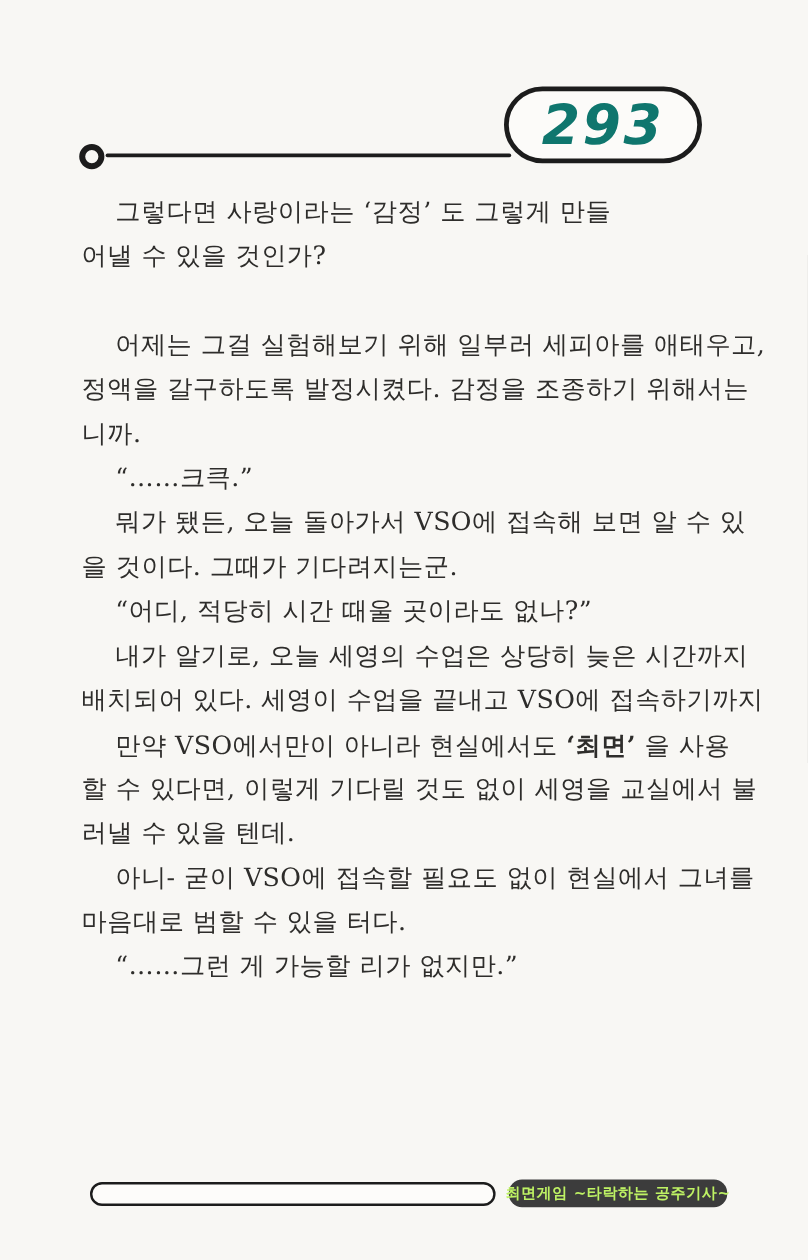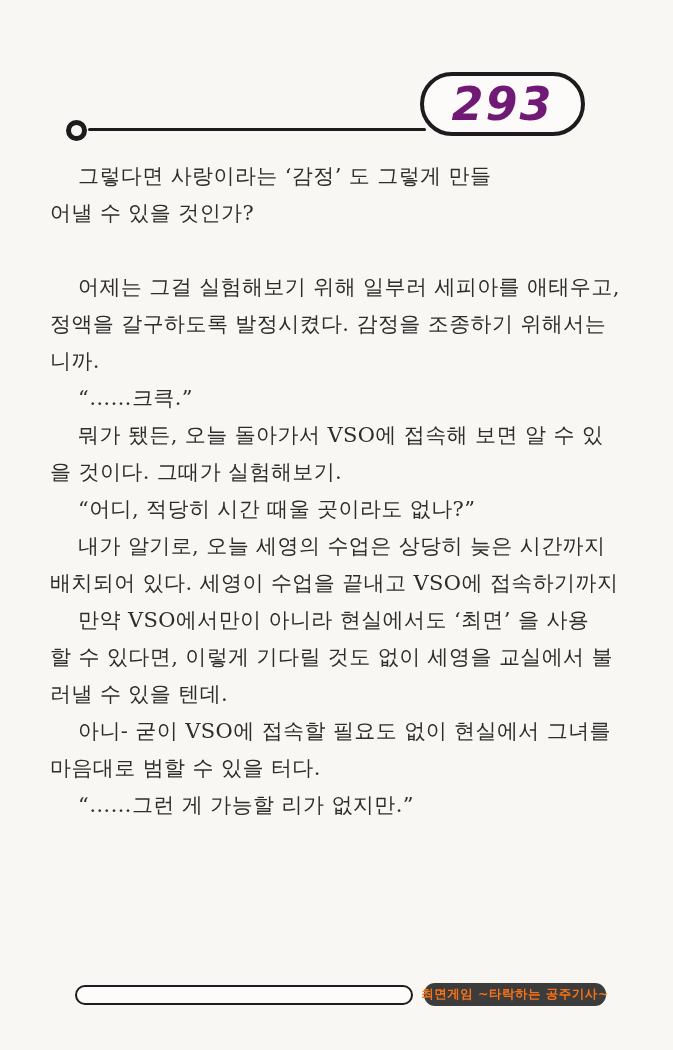--- a/index.html
+++ b/index.html
@@ -49,40 +49,40 @@
     border-radius: 32px;
     background: #fcfbf9;
     display: flex;
     align-items: center;
     justify-content: center;
     font-family: "DejaVu Sans", "Liberation Sans", sans-serif;
     font-style: italic;
     font-weight: bold;
     font-size: 46px;
     letter-spacing: 2px;
-    color: #701a75;
+    color: #0f766e;
     box-sizing: content-box;
   }
 
   
   .body-text {
     position: absolute;
-    left: 50px;
+    left: 68px;
     top: 158px;
     width: 556px;
     font-size: 21px;
   }
   .line {
     height: 37px;
     line-height: 37px;
     white-space: nowrap;
     letter-spacing: 0.4px;
   }
   .line.indent { padding-left: 28px; }
-  .line b { font-weight: normal; }
+  .line b { font-weight: bold; }
 
   
   .footer-pill {
     position: absolute;
     left: 75px;
     top: 985px;
     width: 334px;
     height: 16px;
     border: 2.5px solid #1c1c1c;
     border-radius: 11px;
@@ -90,21 +90,21 @@
     box-sizing: content-box;
   }
   .footer-badge {
     position: absolute;
     left: 424px;
     top: 983px;
     width: 182px;
     height: 23px;
     border-radius: 11px;
     background: #3c3c3c;
-    color: #f97316;
+    color: #bef264;
     font-family: "DejaVu Sans", "Liberation Sans", sans-serif;
     font-size: 12.5px;
     font-weight: bold;
     display: flex;
     align-items: center;
     justify-content: center;
     letter-spacing: 0.5px;
     white-space: nowrap;
   }
 </style>
@@ -121,21 +121,21 @@
 
   <div class="body-text" id="body-text">
       <div class="line indent"><span>그렇다면 사랑이라는 ‘감정’ 도 그렇게 만들</span></div>
       <div class="line"><span>어낼 수 있을 것인가?</span></div>
       <div class="line"></div>
       <div class="line indent"><span>어제는 그걸 실험해보기 위해 일부러 세피아를 애태우고,</span></div>
       <div class="line"><span>정액을 갈구하도록 발정시켰다. 감정을 조종하기 위해서는</span></div>
       <div class="line"><span>니까.</span></div>
       <div class="line indent"><span>“……크큭.”</span></div>
       <div class="line indent"><span>뭐가 됐든, 오늘 돌아가서 VSO에 접속해 보면 알 수 있</span></div>
-      <div class="line"><span>을 것이다. 그때가 실험해보기.</span></div>
+      <div class="line"><span>을 것이다. 그때가 기다려지는군.</span></div>
       <div class="line indent"><span>“어디, 적당히 시간 때울 곳이라도 없나?”</span></div>
       <div class="line indent"><span>내가 알기로, 오늘 세영의 수업은 상당히 늦은 시간까지</span></div>
       <div class="line"><span>배치되어 있다. 세영이 수업을 끝내고 VSO에 접속하기까지</span></div>
       <div class="line indent"><span>만약 VSO에서만이 아니라 현실에서도 </span><b>‘최면’</b><span> 을 사용</span></div>
       <div class="line"><span>할 수 있다면, 이렇게 기다릴 것도 없이 세영을 교실에서 불</span></div>
       <div class="line"><span>러낼 수 있을 텐데.</span></div>
       <div class="line indent"><span>아니- 굳이 VSO에 접속할 필요도 없이 현실에서 그녀를</span></div>
       <div class="line"><span>마음대로 범할 수 있을 터다.</span></div>
       <div class="line indent"><span>“……그런 게 가능할 리가 없지만.”</span></div>
     </div>

